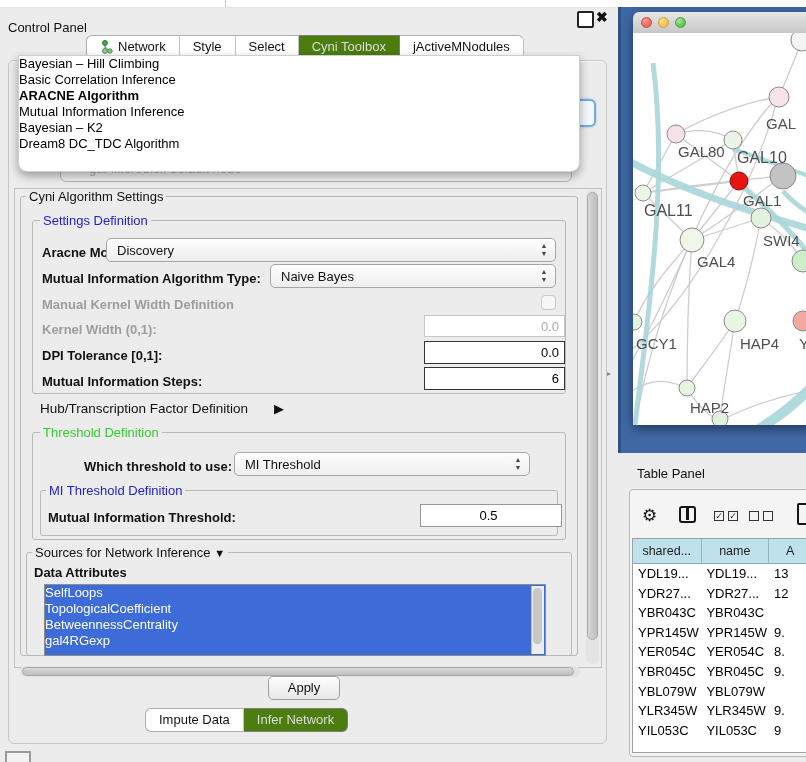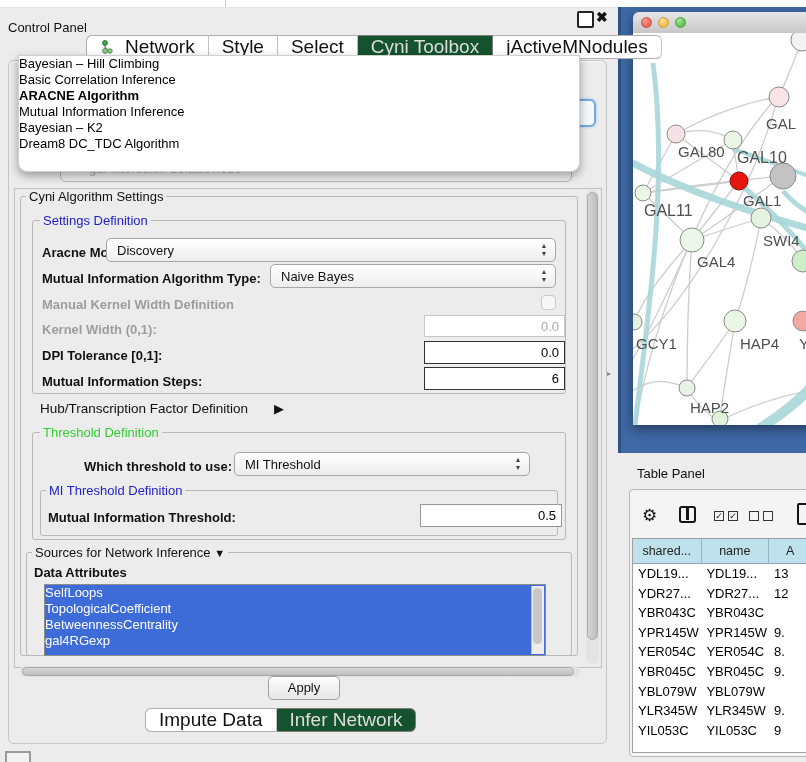--- a/index.html
+++ b/index.html
@@ -12,24 +12,24 @@
   .abs{position:absolute;}
   
   .top-strip{left:0;top:0;width:806px;height:7px;background:#fdfdfd;border-bottom:1px solid #e3e3e3;}
   .top-strip .vline{position:absolute;left:225px;top:0;width:1px;height:7px;background:#c9c9c9;}
   .cp-titlebar{left:0;top:8px;width:614px;height:24px;}
   .cp-title{left:8px;top:12px;font-size:13px;color:#111;}
   .cp-float{left:577px;top:11px;width:13px;height:13px;border:2px solid #222;border-radius:2px;background:#fff;}
   .cp-close{left:596px;top:9px;font-size:14px;font-weight:bold;color:#111;}
   
   .tabbar{left:86px;top:35px;height:24px;display:flex;z-index:5;}
-  .seg{height:22px;line-height:22px;padding:0 13px;background:#fff;border-top:1px solid #aeaeae;border-bottom:1px solid #aeaeae;border-right:1px solid #c2c2c2;font-size:19px;color:#111;display:flex;align-items:center;gap:12px;justify-content:space-between;}
+  .seg{height:22px;line-height:22px;padding:0 13px;background:#fff;border-top:1px solid #aeaeae;border-bottom:1px solid #aeaeae;border-right:1px solid #c2c2c2;font-size:13px;color:#111;display:flex;align-items:center;gap:5px;justify-content:space-between;}
   .seg:first-child{border-left:1px solid #aeaeae;border-radius:6px 0 0 6px;}
   .seg:last-child{border-radius:0 6px 6px 0;}
-  .seg.selected{background:#14532d;color:#dedede;border-color:#7c7c7c;}
+  .seg.selected{background:#4d7c0f;color:#dedede;border-color:#7c7c7c;}
   
   .outer-panel{left:8px;top:60px;width:597px;height:682px;border:1px solid #c6c6c6;border-radius:6px;background:#ececec;box-shadow:inset 0 1px 0 #f8f8f8;}
   
   .combo-behind{left:60px;top:154px;width:512px;height:28px;border:1px solid #b5b5b5;border-radius:6px;background:linear-gradient(#ffffff,#efefef);color:#b0b0b0;font-size:13px;line-height:28px;padding-left:28px;box-sizing:border-box;z-index:2;}
   .focus-frag{left:570px;top:99px;width:22px;height:24px;border:2px solid #76a9dd;border-radius:6px;background:#f4f8fc;z-index:4;box-shadow:0 0 3px #9cc3e8;}
   
   .dropdown{left:18px;top:55px;width:560px;height:115px;background:#fff;border:1px solid #cfcfcf;border-radius:0 0 9px 9px;box-shadow:0 4px 10px rgba(0,0,0,.35);z-index:10;}
   .dd-placeholder{text-align:center;color:#b9b9b9;font-size:13px;padding-top:3px;height:15px;}
   .dd-item{font-size:13px;color:#000;line-height:16px;white-space:nowrap;}
   .dd-item.bold{font-weight:bold;}
@@ -195,21 +195,21 @@
   <span class="stepper">
       <span>▲</span>
       <span>▼</span>
     </span>
 </div>
 
 <div class="groupbox" style="left:40px;top:490px;width:516px;height:44px;"></div>
 <span class="legend blue" style="left:46px;top:483px;">MI Threshold Definition</span>
 
 <span class="lbl bold" style="left:48px;top:510px;">Mutual Information Threshold:</span>
-<div class="tfield normal" style="left:420px;top:504px;width:142px;height:23px;"><span>0.5</span></div>
+<div class="tfield normal" style="left:420px;top:504px;width:142px;height:23px;text-align:center;"><span>0.5</span></div>
 
 <div class="groupbox" style="left:26px;top:552px;width:544px;height:102px;"></div>
 <span class="legend" style="left:32px;top:545px;color:#111;"><span>Sources for Network Inference</span> <span class="arrow-icon" style="position:static;font-size:11px;">▼</span></span>
 <span class="lbl bold" style="left:34px;top:565px;">Data Attributes</span>
 
 <div class="attr-list">
   <div id="attr-items">
       <div class="attr-item">SelfLoops</div>
       <div class="attr-item">TopologicalCoefficient</div>
       <div class="attr-item">BetweennessCentrality</div>

